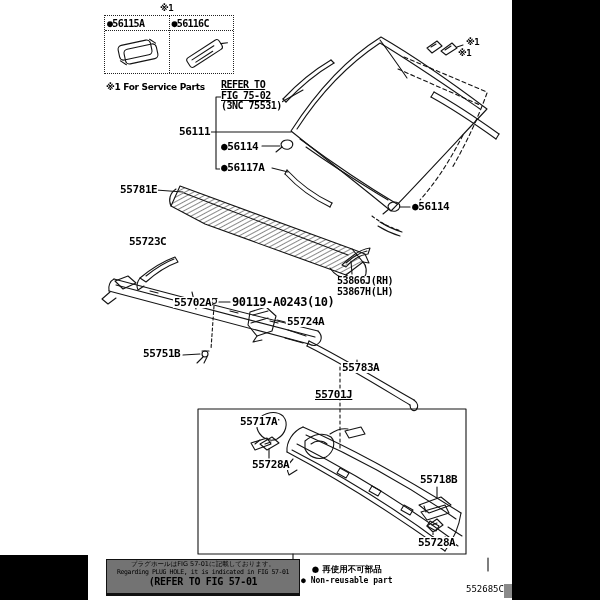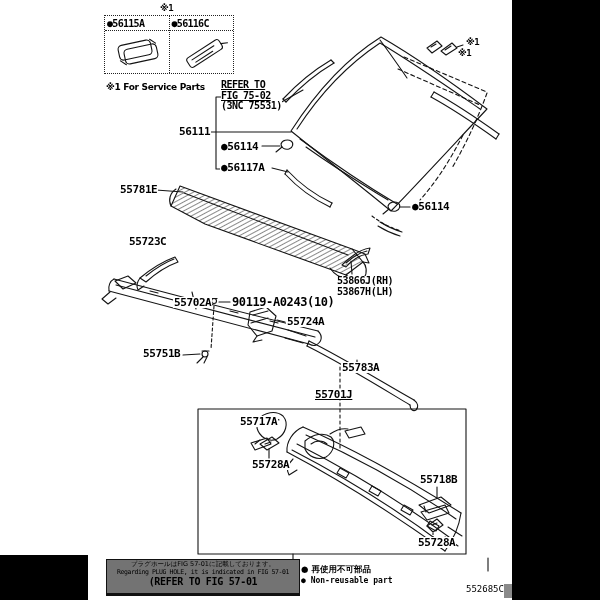--- a/index.html
+++ b/index.html
@@ -21,21 +21,21 @@
   .svcbody{flex:1;}
   .svcnote{position:absolute;left:106px;top:82px;font-size:9px;font-weight:bold;
            font-family:"DejaVu Sans",sans-serif;letter-spacing:-0.3px;}
   .notebox{position:absolute;left:106px;top:559px;width:192px;height:33px;
            border:1px solid #111;border-bottom:3px solid #111;text-align:center;
            background:#737373;overflow:hidden;}
   .nb-jp{font-size:6.5px;font-family:"DejaVu Sans",sans-serif;line-height:1.2;margin-top:1px;}
   .nb-en{font-size:6.5px;line-height:1.1;letter-spacing:-0.4px;}
   .nb-ref{font-size:10px;font-weight:bold;line-height:1.2;letter-spacing:-0.3px;}
   .legend{position:absolute;left:301px;top:565px;line-height:1;}
-  .lg1{font-size:8.5px;font-weight:bold;font-family:"DejaVu Sans",sans-serif;}
+  .lg1{font-size:8.5px;font-weight:bold;font-family:"DejaVu Sans",sans-serif;text-align:center;}
   .lg2{font-size:8px;font-weight:bold;margin-top:3px;}
   .doccode{position:absolute;left:466px;top:584px;font-size:9px;font-weight:normal;}
   .blackband{position:absolute;left:512px;top:0;width:88px;height:600px;background:#000;}
   .blackcorner{position:absolute;left:0;top:555px;width:88px;height:45px;background:#000;}
   .grayblock{position:absolute;left:504px;top:584px;width:8px;height:14px;background:#8a8a8a;}
 </style>
 </head>
 <body>
 
 <div class="stage">

